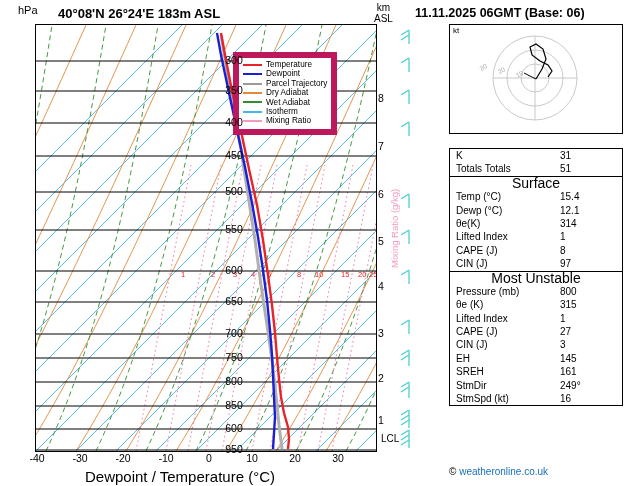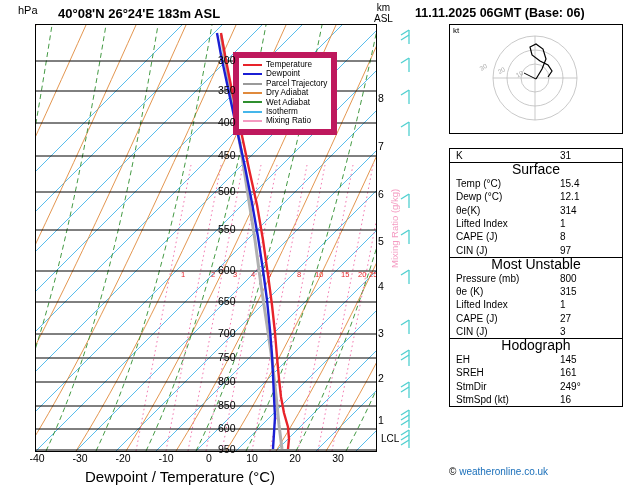--- a/index.html
+++ b/index.html
@@ -9,21 +9,21 @@
   
   .hpa-label{position:absolute;left:18px;top:4px;font-size:11px;color:#000;}
   .station-title{position:absolute;left:58px;top:6px;font-size:13px;font-weight:bold;color:#000;letter-spacing:0;}
   .km-label{position:absolute;left:374px;top:2px;font-size:10px;color:#000;text-align:center;line-height:11px;}
   .date-title{position:absolute;left:415px;top:6px;font-size:12.5px;font-weight:bold;color:#000;}
 
   
   .plot{position:absolute;left:35px;top:24px;width:340px;height:426px;border:1px solid #000;overflow:hidden;background:#fff;}
   .plot svg{position:absolute;left:0;top:0;}
 
-  .ytick{position:absolute;right:379px;font-size:10.5px;color:#000;text-align:left;width:32px;}
+  .ytick{position:absolute;right:379px;font-size:10.5px;color:#000;text-align:center;width:32px;}
   .xtick{position:absolute;top:452px;font-size:10.5px;color:#000;text-align:center;width:40px;}
   .xaxis-title{position:absolute;left:85px;top:468px;font-size:15px;color:#000;}
 
   
   .legend{position:absolute;left:197px;top:27px;background:#fff;border:6px solid #be185d;padding:2px 4px 3px 4px;}
   .legend div{font-size:8.2px;line-height:9.4px;color:#000;white-space:nowrap;display:flex;align-items:center;}
   .legend i{display:inline-block;width:19px;height:0;border-top-width:2px;border-top-style:solid;margin-right:4px;}
 
   
   .kmtick{position:absolute;left:378px;font-size:10.5px;color:#000;}
@@ -311,20 +311,24 @@
       <path d="M 86 54 L 92 44 L 96 34 L 93 24 L 86 19 L 80 22 L 82 30 L 90 36 L 98 40 L 102 46 L 98 52" stroke="#000" stroke-width="1.2" fill="none"></path>
       <path d="M 86 54 L 74 48" stroke="#000" stroke-width="1" fill="none"></path>
     </svg>
   </div>
 
   <div class="tbl">
     <div class="row">
         <span>K</span>
         <span>31</span>
       </div>
+    <div class="row">
+        <span>Totals Totals</span>
+        <span>51</span>
+      </div>
 
     <div class="sect">Surface</div>
     <div class="row">
         <span>Temp (°C)</span>
         <span>15.4</span>
       </div>
     <div class="row">
         <span>Dewp (°C)</span>
         <span>12.1</span>
       </div>
@@ -360,21 +364,20 @@
       </div>
     <div class="row">
         <span>CAPE (J)</span>
         <span>27</span>
       </div>
     <div class="row">
         <span>CIN (J)</span>
         <span>3</span>
       </div>
 
-    <div class="sect">Hodograph</div>
     <div class="row">
         <span>EH</span>
         <span>145</span>
       </div>
     <div class="row">
         <span>SREH</span>
         <span>161</span>
       </div>
     <div class="row">
         <span>StmDir</span>

